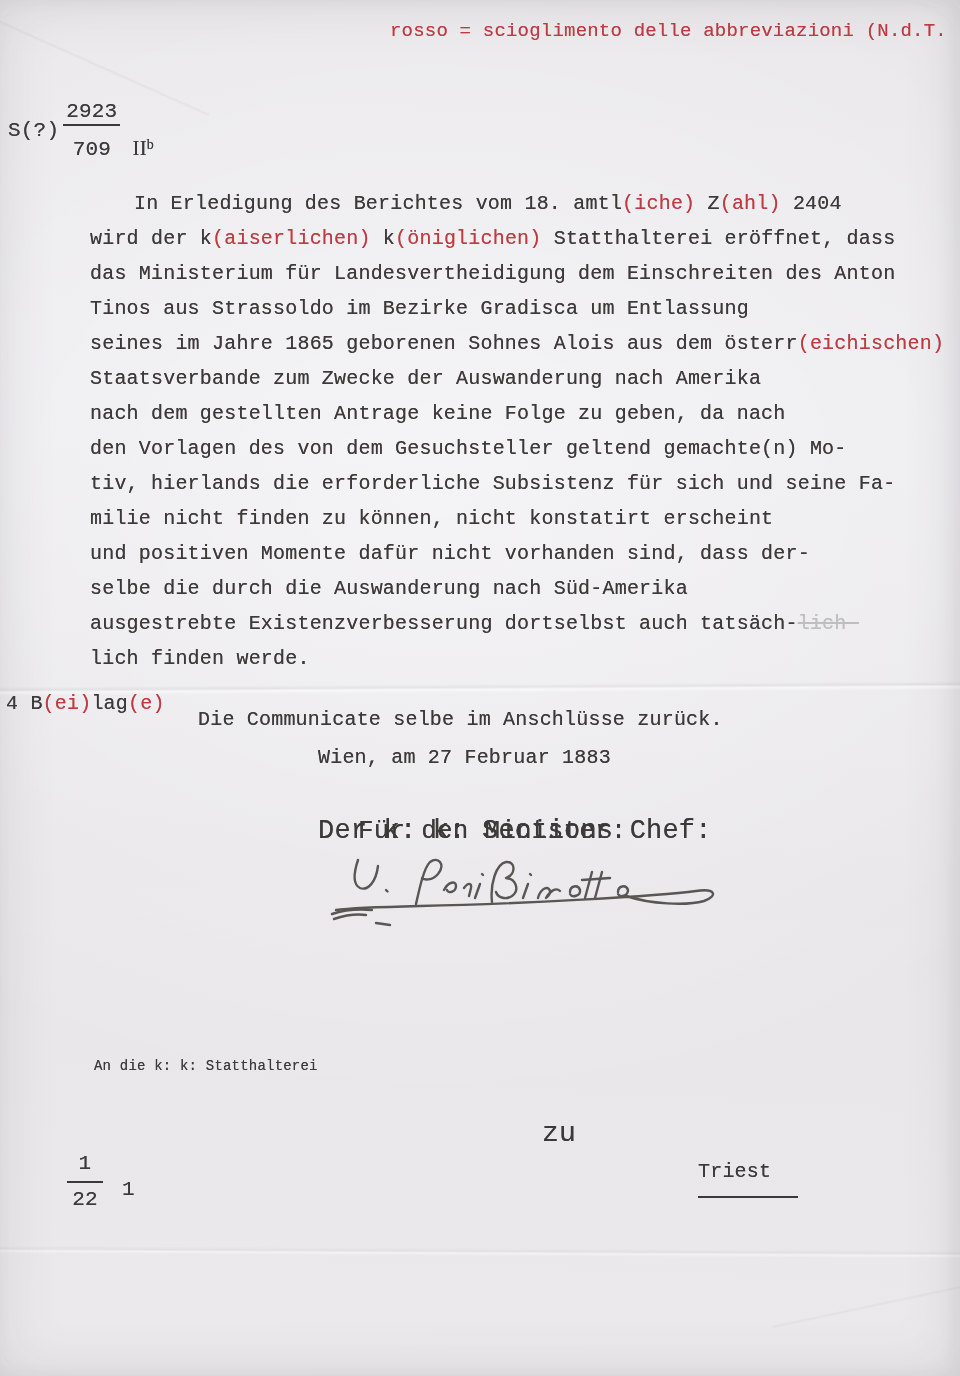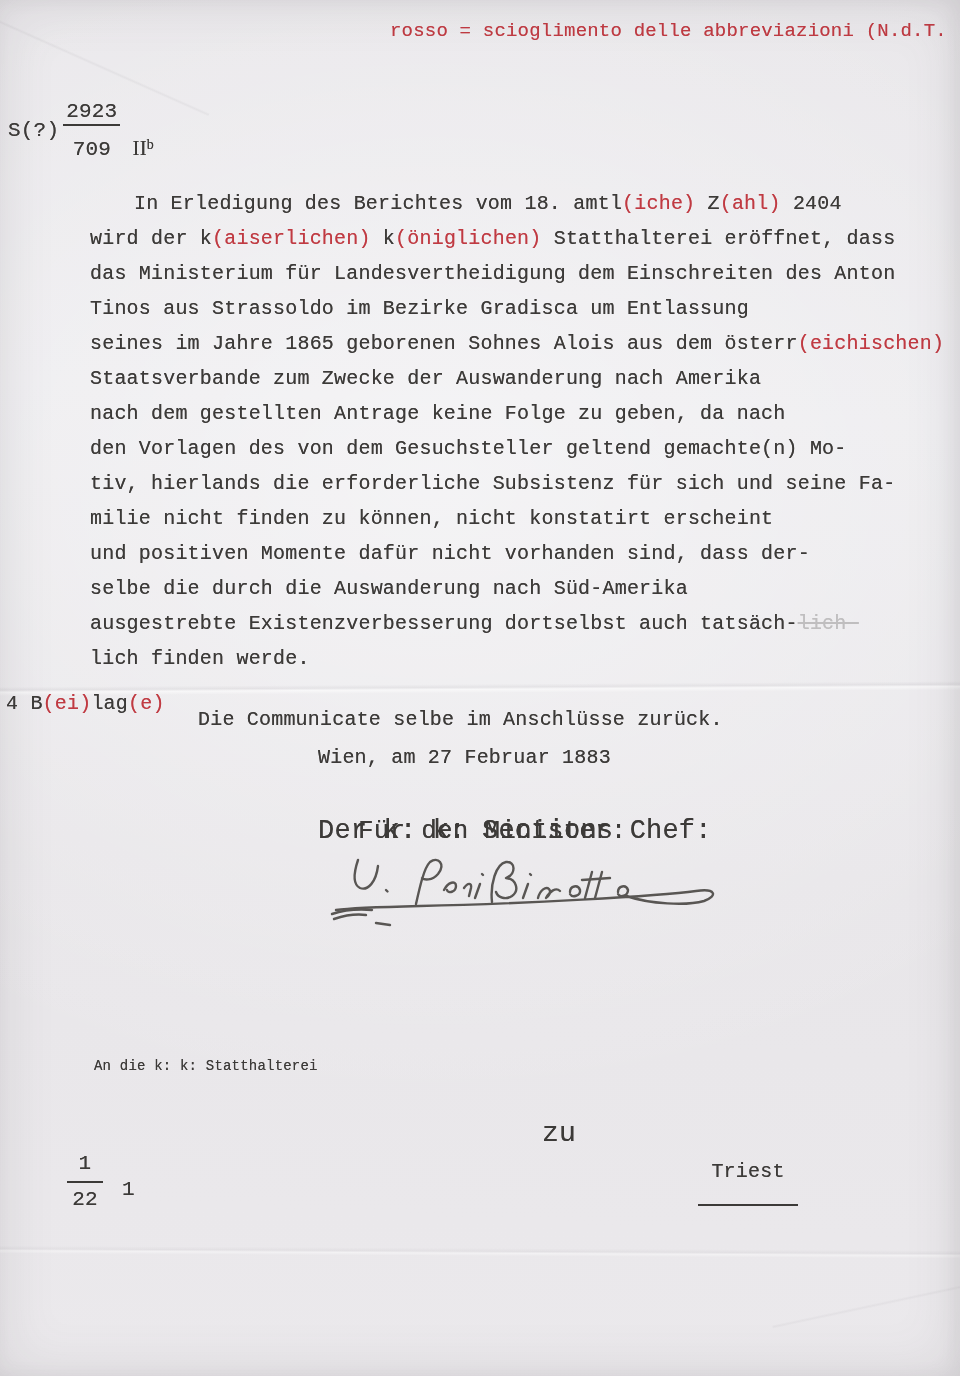--- a/index.html
+++ b/index.html
@@ -41,22 +41,22 @@
   .communicate{ left:198px;top:708px;font-size:20px; }
   .place-date{ left:318px;top:746px;font-size:20px;font-family:Liberation Mono, monospace; }
   .for-minister{ left:358px;top:816px;font-size:26px; }
   .section-chief{ left:318px;top:816px;font-size:27px; }
   .signature{ left:320px;top:846px; }
   .addressee{ left:94px;top:1058px;font-size:14px; }
   .zu{ left:542px;top:1118px;font-size:28px; }
   .page-frac{ left:62px;top:1152px;display:flex;flex-direction:column;align-items:center;font-size:21px;width:46px; }
   .page-frac .bar{ width:36px;border-bottom:2.5px solid #3c3a38;margin:6px 0 5px 0; }
   .side-number{ left:122px;top:1178px;font-size:21px; }
-  .destination{ left:698px;top:1160px;width:100px;text-align:center;font-size:20px;
-    border-bottom:2px solid #3c3a38;padding-bottom:21px; }
+  .destination{ left:698px;top:1160px;width:100px;font-size:20px;
+    border-bottom:2px solid #3c3a38;padding-bottom:13px; }
   
   .crease{ pointer-events:none; }
   .crease-h1{ left:-10px;top:684px;width:980px;height:9px;transform:rotate(-.35deg);
     background:linear-gradient(180deg,rgba(0,0,0,0) 0%,rgba(80,75,85,.07) 35%,rgba(255,255,255,.55) 60%,rgba(0,0,0,0) 100%); }
   .crease-h2{ left:-10px;top:1248px;width:980px;height:8px;transform:rotate(.3deg);
     background:linear-gradient(180deg,rgba(0,0,0,0) 0%,rgba(80,75,85,.05) 40%,rgba(255,255,255,.4) 65%,rgba(0,0,0,0) 100%); }
   .crease-d1{ left:-40px;top:60px;width:260px;height:4px;transform:rotate(24deg);
     background:linear-gradient(180deg,rgba(0,0,0,0),rgba(80,75,85,.06),rgba(0,0,0,0)); }
   .crease-d2{ left:770px;top:1300px;width:240px;height:4px;transform:rotate(-12deg);
     background:linear-gradient(180deg,rgba(0,0,0,0),rgba(80,75,85,.05),rgba(0,0,0,0)); }

